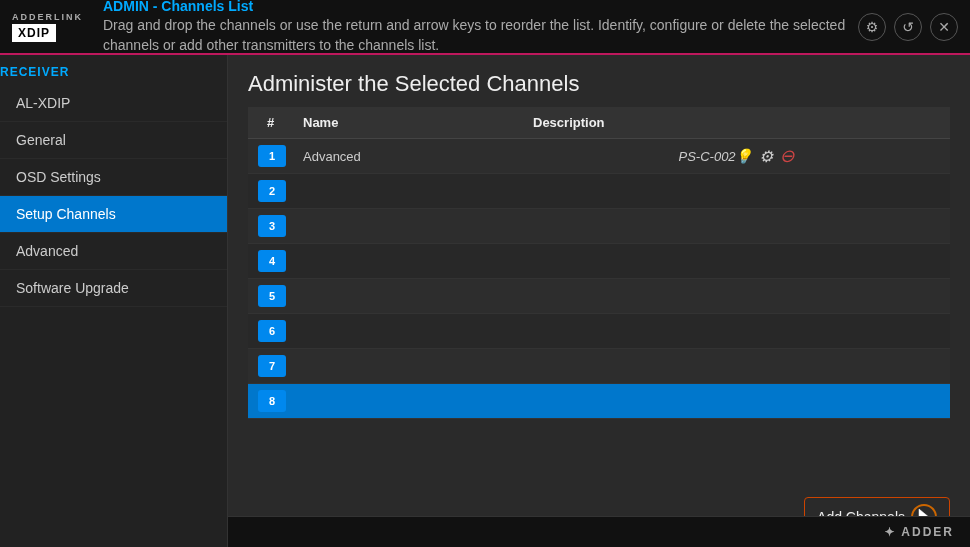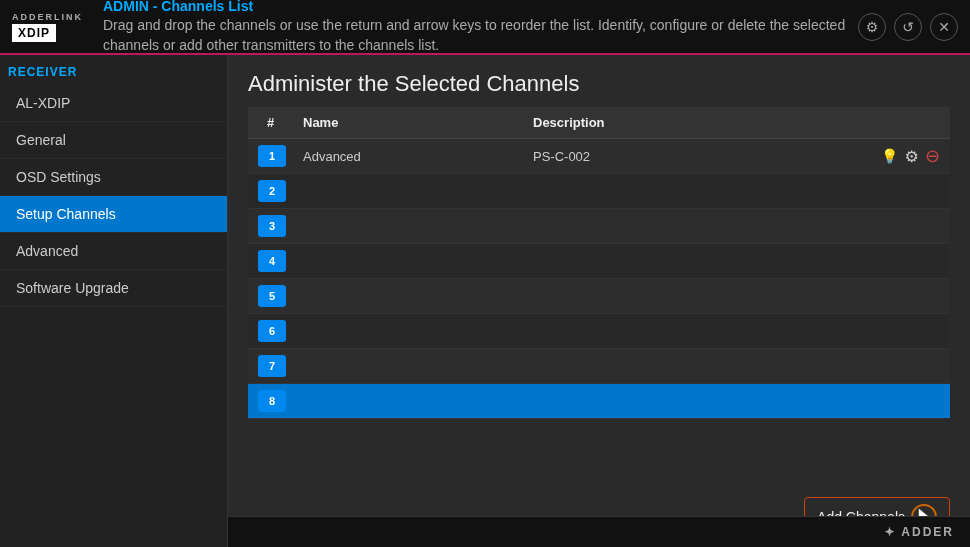--- a/index.html
+++ b/index.html
@@ -87,21 +87,21 @@
       width: 228px;
       background: #222;
       border-right: 1px solid #333;
       display: flex;
       flex-direction: column;
     }
     .sidebar-receiver-label {
       color: #00aaff;
       font-size: 12px;
       font-weight: bold;
-      padding: 10px 8px 6px;
+      padding: 10px 0 6px;
       letter-spacing: 1px;
     }
     .sidebar-item {
       padding: 10px 16px;
       font-size: 14px;
       color: #ccc;
       cursor: pointer;
       border-bottom: 1px solid #2a2a2a;
     }
     .sidebar-item.active {
@@ -276,21 +276,21 @@
             <th><span>Description</span></th>
           </tr>
         </thead>
         <tbody id="table-body">
         <tr>
               <td class="row-num-cell">
                 <div class="row-num">1</div>
               </td>
               <td>Advanced</td>
               <td>
-                <div style="display: flex; align-items: center; justify-content: space-between;">
+                <div style="display: flex; align-items: center; justify-content: center; font-style: italic;">
                   <span>PS-C-002</span>
                   <div class="row-icons">
                     <span class="row-icon" title="Identify" style="font-size: 14px;">💡</span>
                     <span class="row-icon" title="Configure">⚙</span>
                     <span class="row-icon" title="Delete" style="color: rgb(204, 68, 68); font-size: 18px;">⊖</span>
                   </div>
                 </div>
               </td>
             </tr>
             <tr>

